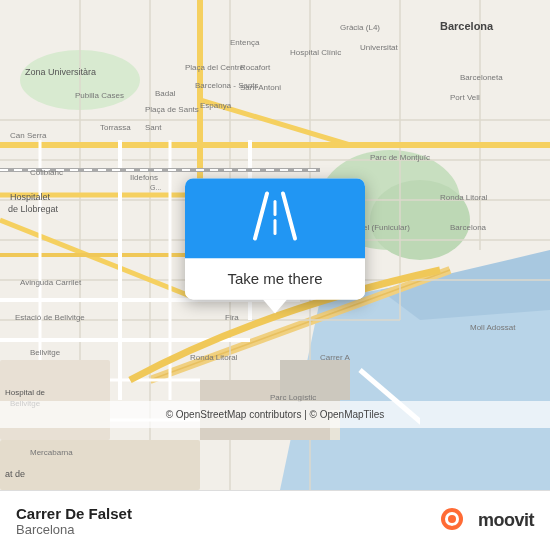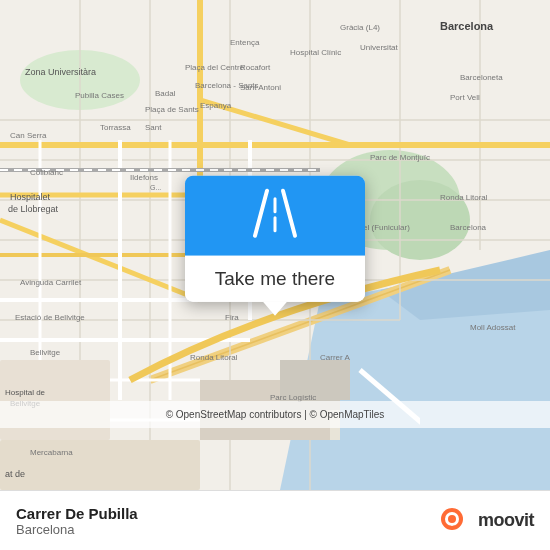--- a/index.html
+++ b/index.html
@@ -55,21 +55,21 @@
     }
 
     #popup-button {
       display: block;
       width: 100%;
       padding: 12px 8px;
       background: white;
       border: none;
       border-radius: 0 0 8px 8px;
       cursor: pointer;
-      font-size: 19px;
+      font-size: 15px;
       font-weight: 500;
       color: #333;
       text-align: center;
     }
 
     
     #popup::after {
       content: '';
       position: absolute;
       bottom: -14px;
@@ -274,21 +274,21 @@
           <line x1="30" y1="26" x2="30" y2="13" stroke="white" stroke-width="3" stroke-linecap="round"></line>
         </svg>
       </span>
     </div>
     <button id="popup-button">Take me there</button>
   </div>
 </div>
 
 <div id="bottom-bar">
   <div id="location-info">
-    <span id="location-name">Carrer De Pubilla</span>
+    <span id="location-name">Carrer De Falset</span>
     <span id="location-city">Barcelona</span>
   </div>
   <div id="moovit-logo">
 
     <svg id="moovit-pin" viewBox="0 0 28 28" xmlns="http://www.w3.org/2000/svg">
       <circle cx="14" cy="12" r="11" fill="#FF6B35"></circle>
       <circle cx="14" cy="12" r="7" fill="white"></circle>
       <circle cx="14" cy="12" r="4" fill="#FF6B35"></circle>
       <path d="M14 23 L11 18 Q14 20 17 18 Z" fill="#FF6B35"></path>
     </svg>

